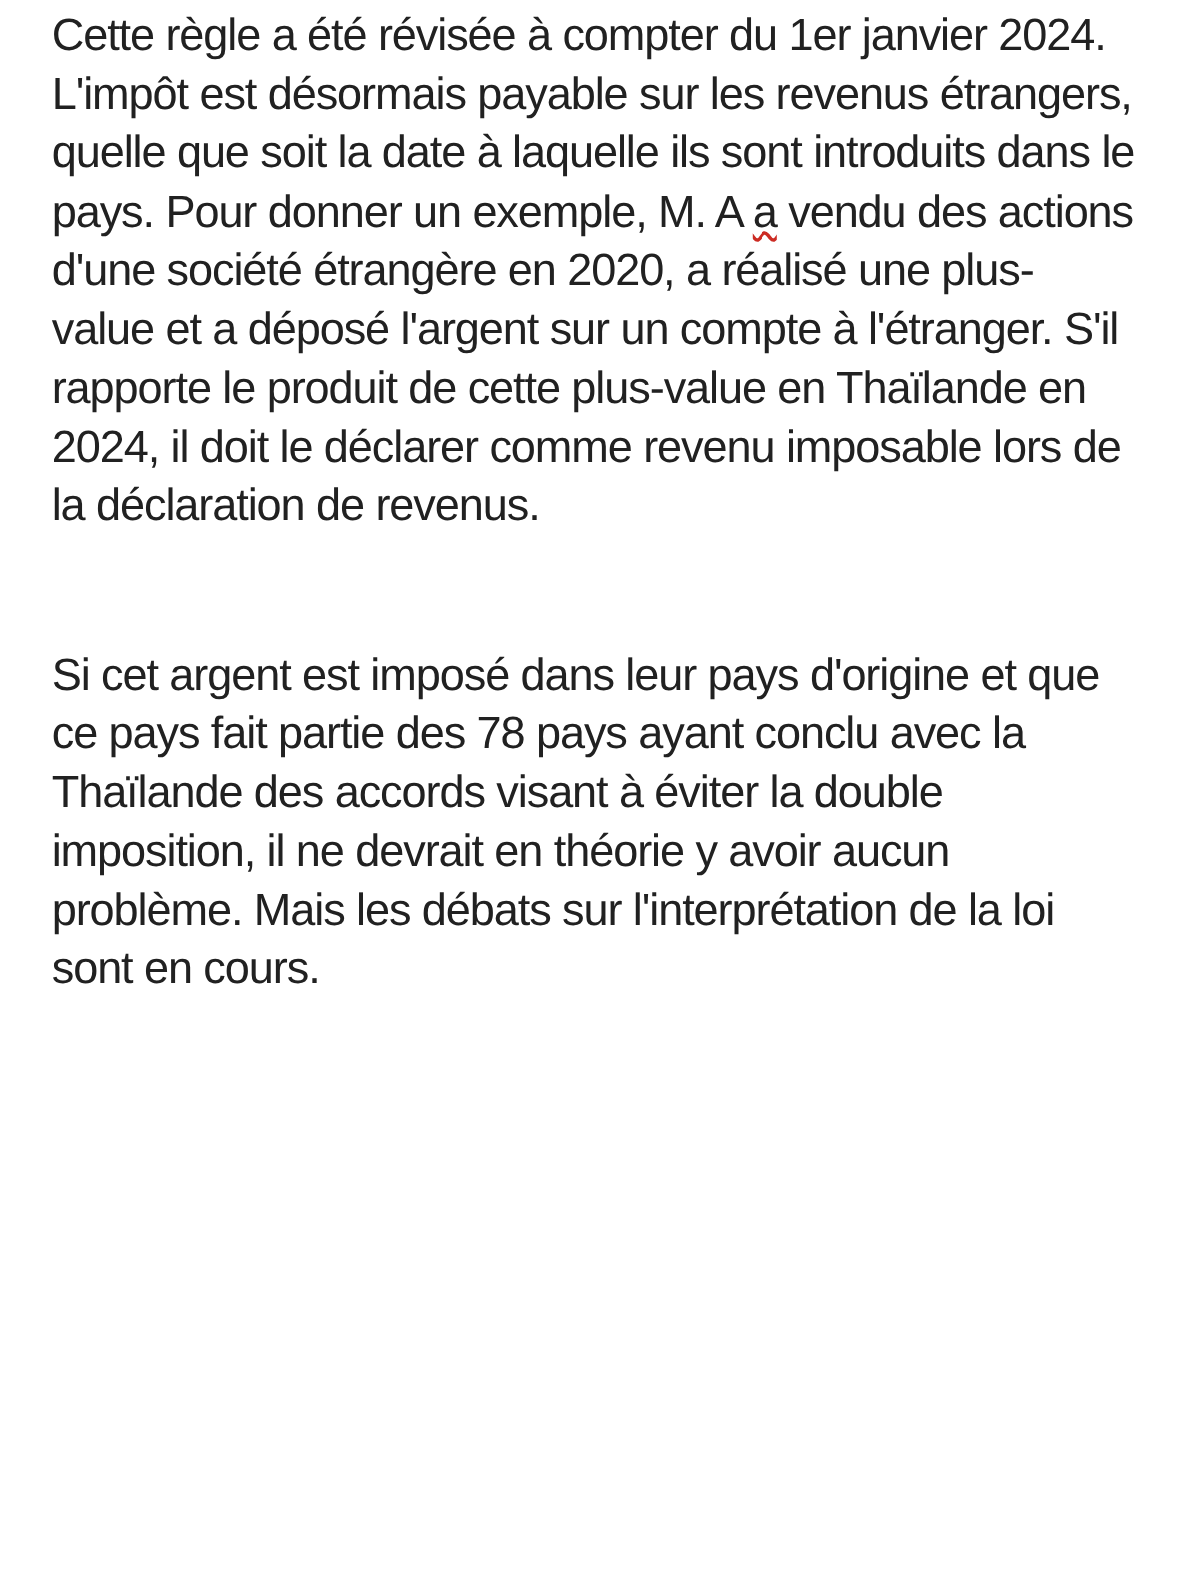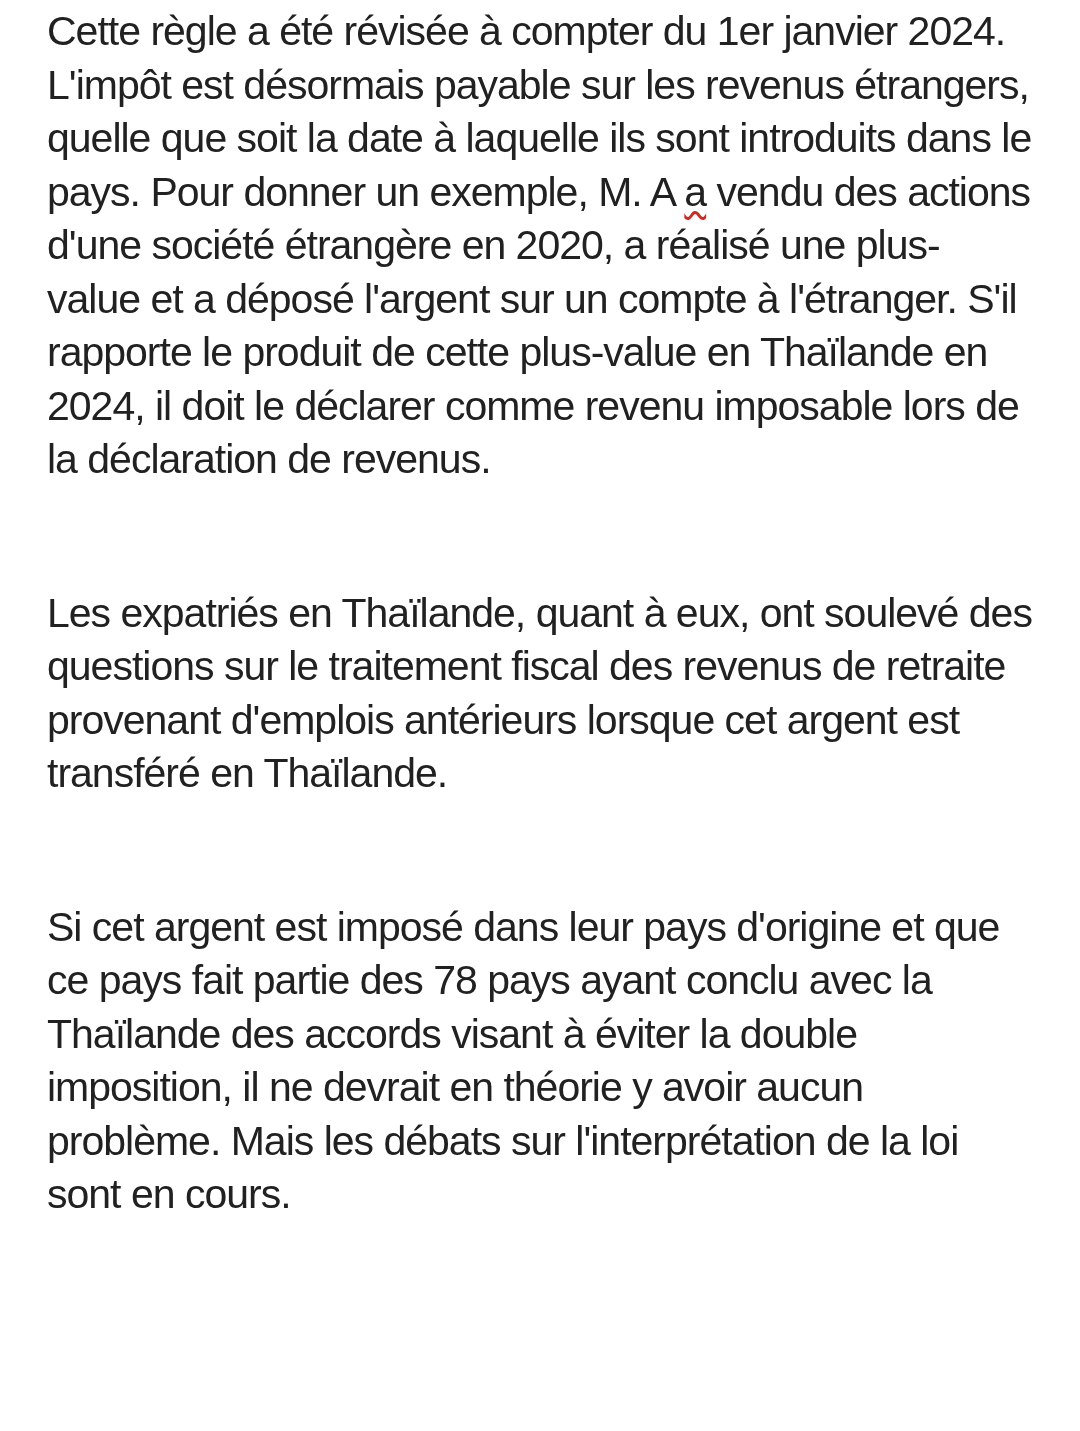--- a/index.html
+++ b/index.html
@@ -40,16 +40,15 @@
     text-underline-offset: 5px;
     text-decoration-skip-ink: none;
   }
 </style>
 </head>
 <body>
 
 <main class="article">
   <p><span>Cette règle a été révisée à compter du 1er janvier 2024. L'impôt est désormais payable sur les revenus étrangers, quelle que soit la date à laquelle ils sont introduits dans le pays. Pour donner un exemple, M. A </span><span class="misspelled">a</span><span> vendu des actions d'une société étrangère en 2020, a réalisé une plus-value et a déposé l'argent sur un compte à l'étranger. S'il rapporte le produit de cette plus-value en Thaïlande en 2024, il doit le déclarer comme revenu imposable lors de la déclaration de revenus.</span></p>
 
-  <p>Les expatriés en Thaïlande, quant à eux, ont soulevé des questions sur le traitement fiscal des revenus de retraite provenant d'emplois antérieurs lorsque cet argent est transféré en Thaïlande.</p>
 
   <p>Si cet argent est imposé dans leur pays d'origine et que ce pays fait partie des 78 pays ayant conclu avec la Thaïlande des accords visant à éviter la double imposition, il ne devrait en théorie y avoir aucun problème. Mais les débats sur l'interprétation de la loi sont en cours.</p>
 </main>
 
 </body></html>

